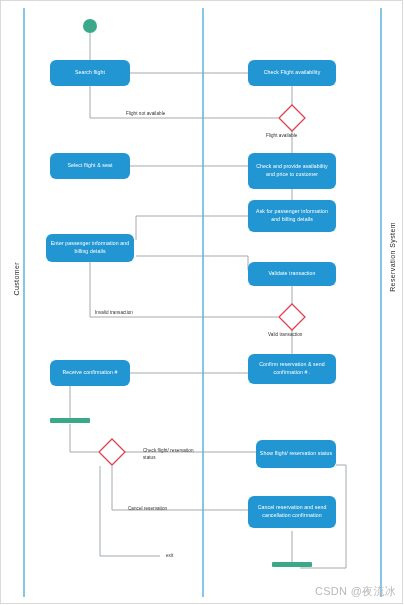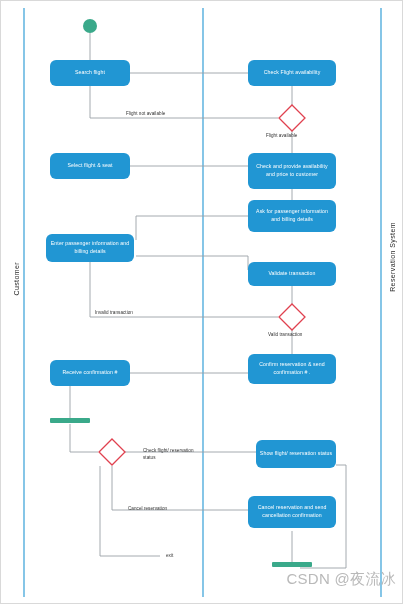--- a/index.html
+++ b/index.html
@@ -29,22 +29,22 @@
   }
   .edge-label{
     position:absolute;
     font-size:4.6px;
     color:#333333;
     white-space:nowrap;
     letter-spacing:.05px;
   }
   .watermark{
     position:absolute;
-    right:8px;bottom:16px;
-    font-size:15px;
+    right:8px;bottom:6px;
+    font-size:11px;
     color:#b9b9b9;
     letter-spacing:.3px;
     text-align:right;
   }
   .border-frame{
     position:absolute;left:0;top:0;width:403px;height:604px;
     border:1px solid #d9d9d9;box-sizing:border-box;
   }
 </style>
 </head>

